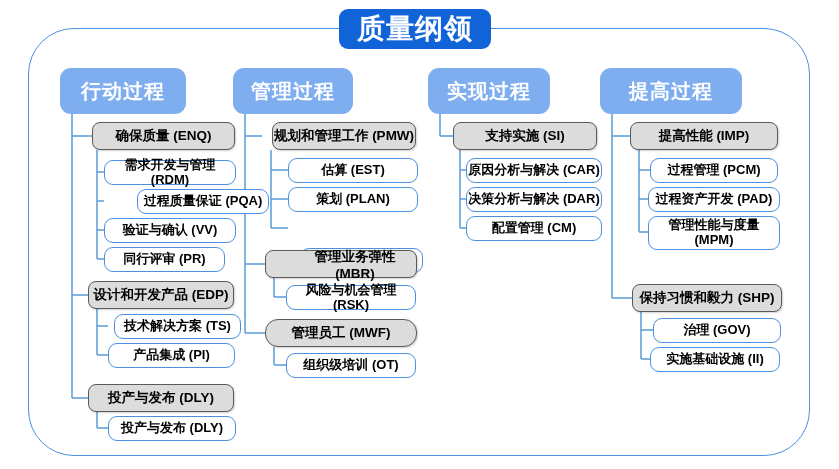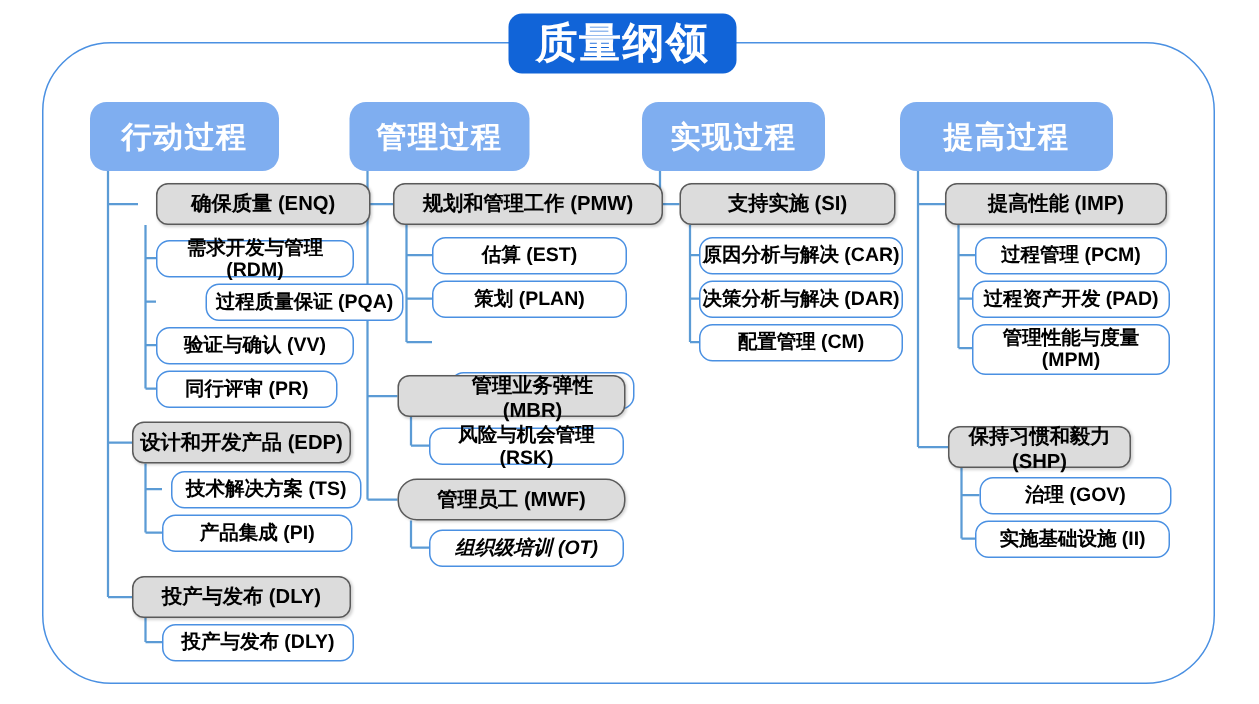--- a/index.html
+++ b/index.html
@@ -38,49 +38,49 @@
     <path d="M440 114 V136 M440 136 H453"></path>
     <path d="M460 150 V228 M460 170 H466 M460 199 H466 M460 228 H466"></path>
     <path d="M612 114 V298 M612 136 H630 M612 298 H632"></path>
     <path d="M639 150 V232 M639 170 H650 M639 199 H648 M639 232 H648"></path>
     <path d="M641 312 V359 M641 330 H653 M641 359 H650"></path>
   </svg>
 
   <div class="node title" style="left:339px;top:9px;width:152px;height:40px;">质量纲领</div>
 
   <div class="node hdr" style="left:60px;top:68px;width:126px;height:46px;">行动过程</div>
-  <div class="node gnode" style="left:92px;top:122px;width:143px;height:28px;margin-left:12px;">确保质量 (ENQ)</div>
+  <div class="node gnode" style="left:92px;top:122px;width:143px;height:28px;">确保质量 (ENQ)</div>
   <div class="node leaf" style="left:104px;top:160px;width:132px;height:25px;">需求开发与管理 (RDM)</div>
   <div class="node leaf" style="left:104px;top:189px;width:132px;height:25px;margin-left:33px;">过程质量保证 (PQA)</div>
   <div class="node leaf" style="left:104px;top:218px;width:132px;height:25px;">验证与确认 (VV)</div>
   <div class="node leaf" style="left:104px;top:247px;width:121px;height:25px;">同行评审 (PR)</div>
   <div class="node gnode" style="left:88px;top:281px;width:146px;height:28px;">设计和开发产品 (EDP)</div>
   <div class="node leaf" style="left:114px;top:314px;width:127px;height:25px;">技术解决方案 (TS)</div>
   <div class="node leaf" style="left:108px;top:343px;width:127px;height:25px;">产品集成 (PI)</div>
   <div class="node gnode" style="left:88px;top:384px;width:146px;height:28px;">投产与发布 (DLY)</div>
   <div class="node leaf" style="left:108px;top:416px;width:128px;height:25px;">投产与发布 (DLY)</div>
 
   <div class="node hdr" style="left:233px;top:68px;width:120px;height:46px;">管理过程</div>
-  <div class="node gnode" style="left:262px;top:122px;width:180px;height:28px;">规划和管理工作 (PMW)</div>
+  <div class="node gnode" style="left:272px;top:122px;width:144px;height:28px;">规划和管理工作 (PMW)</div>
   <div class="node leaf" style="left:288px;top:158px;width:130px;height:25px;">估算 (EST)</div>
   <div class="node leaf" style="left:288px;top:187px;width:130px;height:25px;">策划 (PLAN)</div>
   <div class="node leaf" style="left:300px;top:216px;width:123px;height:25px;margin-top:32px;">跟踪与控制 (MC)</div>
   <div class="node gnode" style="left:265px;top:250px;width:152px;height:28px;padding-left:28px;">管理业务弹性 (MBR)</div>
   <div class="node leaf" style="left:286px;top:285px;width:130px;height:25px;">风险与机会管理 (RSK)</div>
   <div class="node gnode" style="left:265px;top:319px;width:152px;height:28px;border-radius:13px;">管理员工 (MWF)</div>
-  <div class="node leaf" style="left:286px;top:353px;width:130px;height:25px;font-style:italic;">组织级培训 (OT)</div>
+  <div class="node leaf" style="left:286px;top:353px;width:130px;height:25px;">组织级培训 (OT)</div>
 
   <div class="node hdr" style="left:428px;top:68px;width:122px;height:46px;">实现过程</div>
   <div class="node gnode" style="left:453px;top:122px;width:144px;height:28px;">支持实施 (SI)</div>
   <div class="node leaf" style="left:466px;top:158px;width:136px;height:25px;">原因分析与解决 (CAR)</div>
   <div class="node leaf" style="left:466px;top:187px;width:136px;height:25px;">决策分析与解决 (DAR)</div>
   <div class="node leaf" style="left:466px;top:216px;width:136px;height:25px;">配置管理 (CM)</div>
 
   <div class="node hdr" style="left:600px;top:68px;width:142px;height:46px;">提高过程</div>
   <div class="node gnode" style="left:630px;top:122px;width:148px;height:28px;">提高性能 (IMP)</div>
   <div class="node leaf" style="left:650px;top:158px;width:128px;height:25px;">过程管理 (PCM)</div>
   <div class="node leaf" style="left:648px;top:187px;width:132px;height:25px;">过程资产开发 (PAD)</div>
   <div class="node leaf" style="left:648px;top:216px;width:132px;height:33px;padding:16px 8px;">管理性能与度量 (MPM)</div>
-  <div class="node gnode" style="left:632px;top:284px;width:122px;height:28px;">保持习惯和毅力 (SHP)</div>
+  <div class="node gnode" style="left:632px;top:284px;width:150px;height:28px;">保持习惯和毅力 (SHP)</div>
   <div class="node leaf" style="left:653px;top:318px;width:128px;height:25px;">治理 (GOV)</div>
   <div class="node leaf" style="left:650px;top:347px;width:130px;height:25px;">实施基础设施 (II)</div>
 
 </div>
 
 </body></html>

